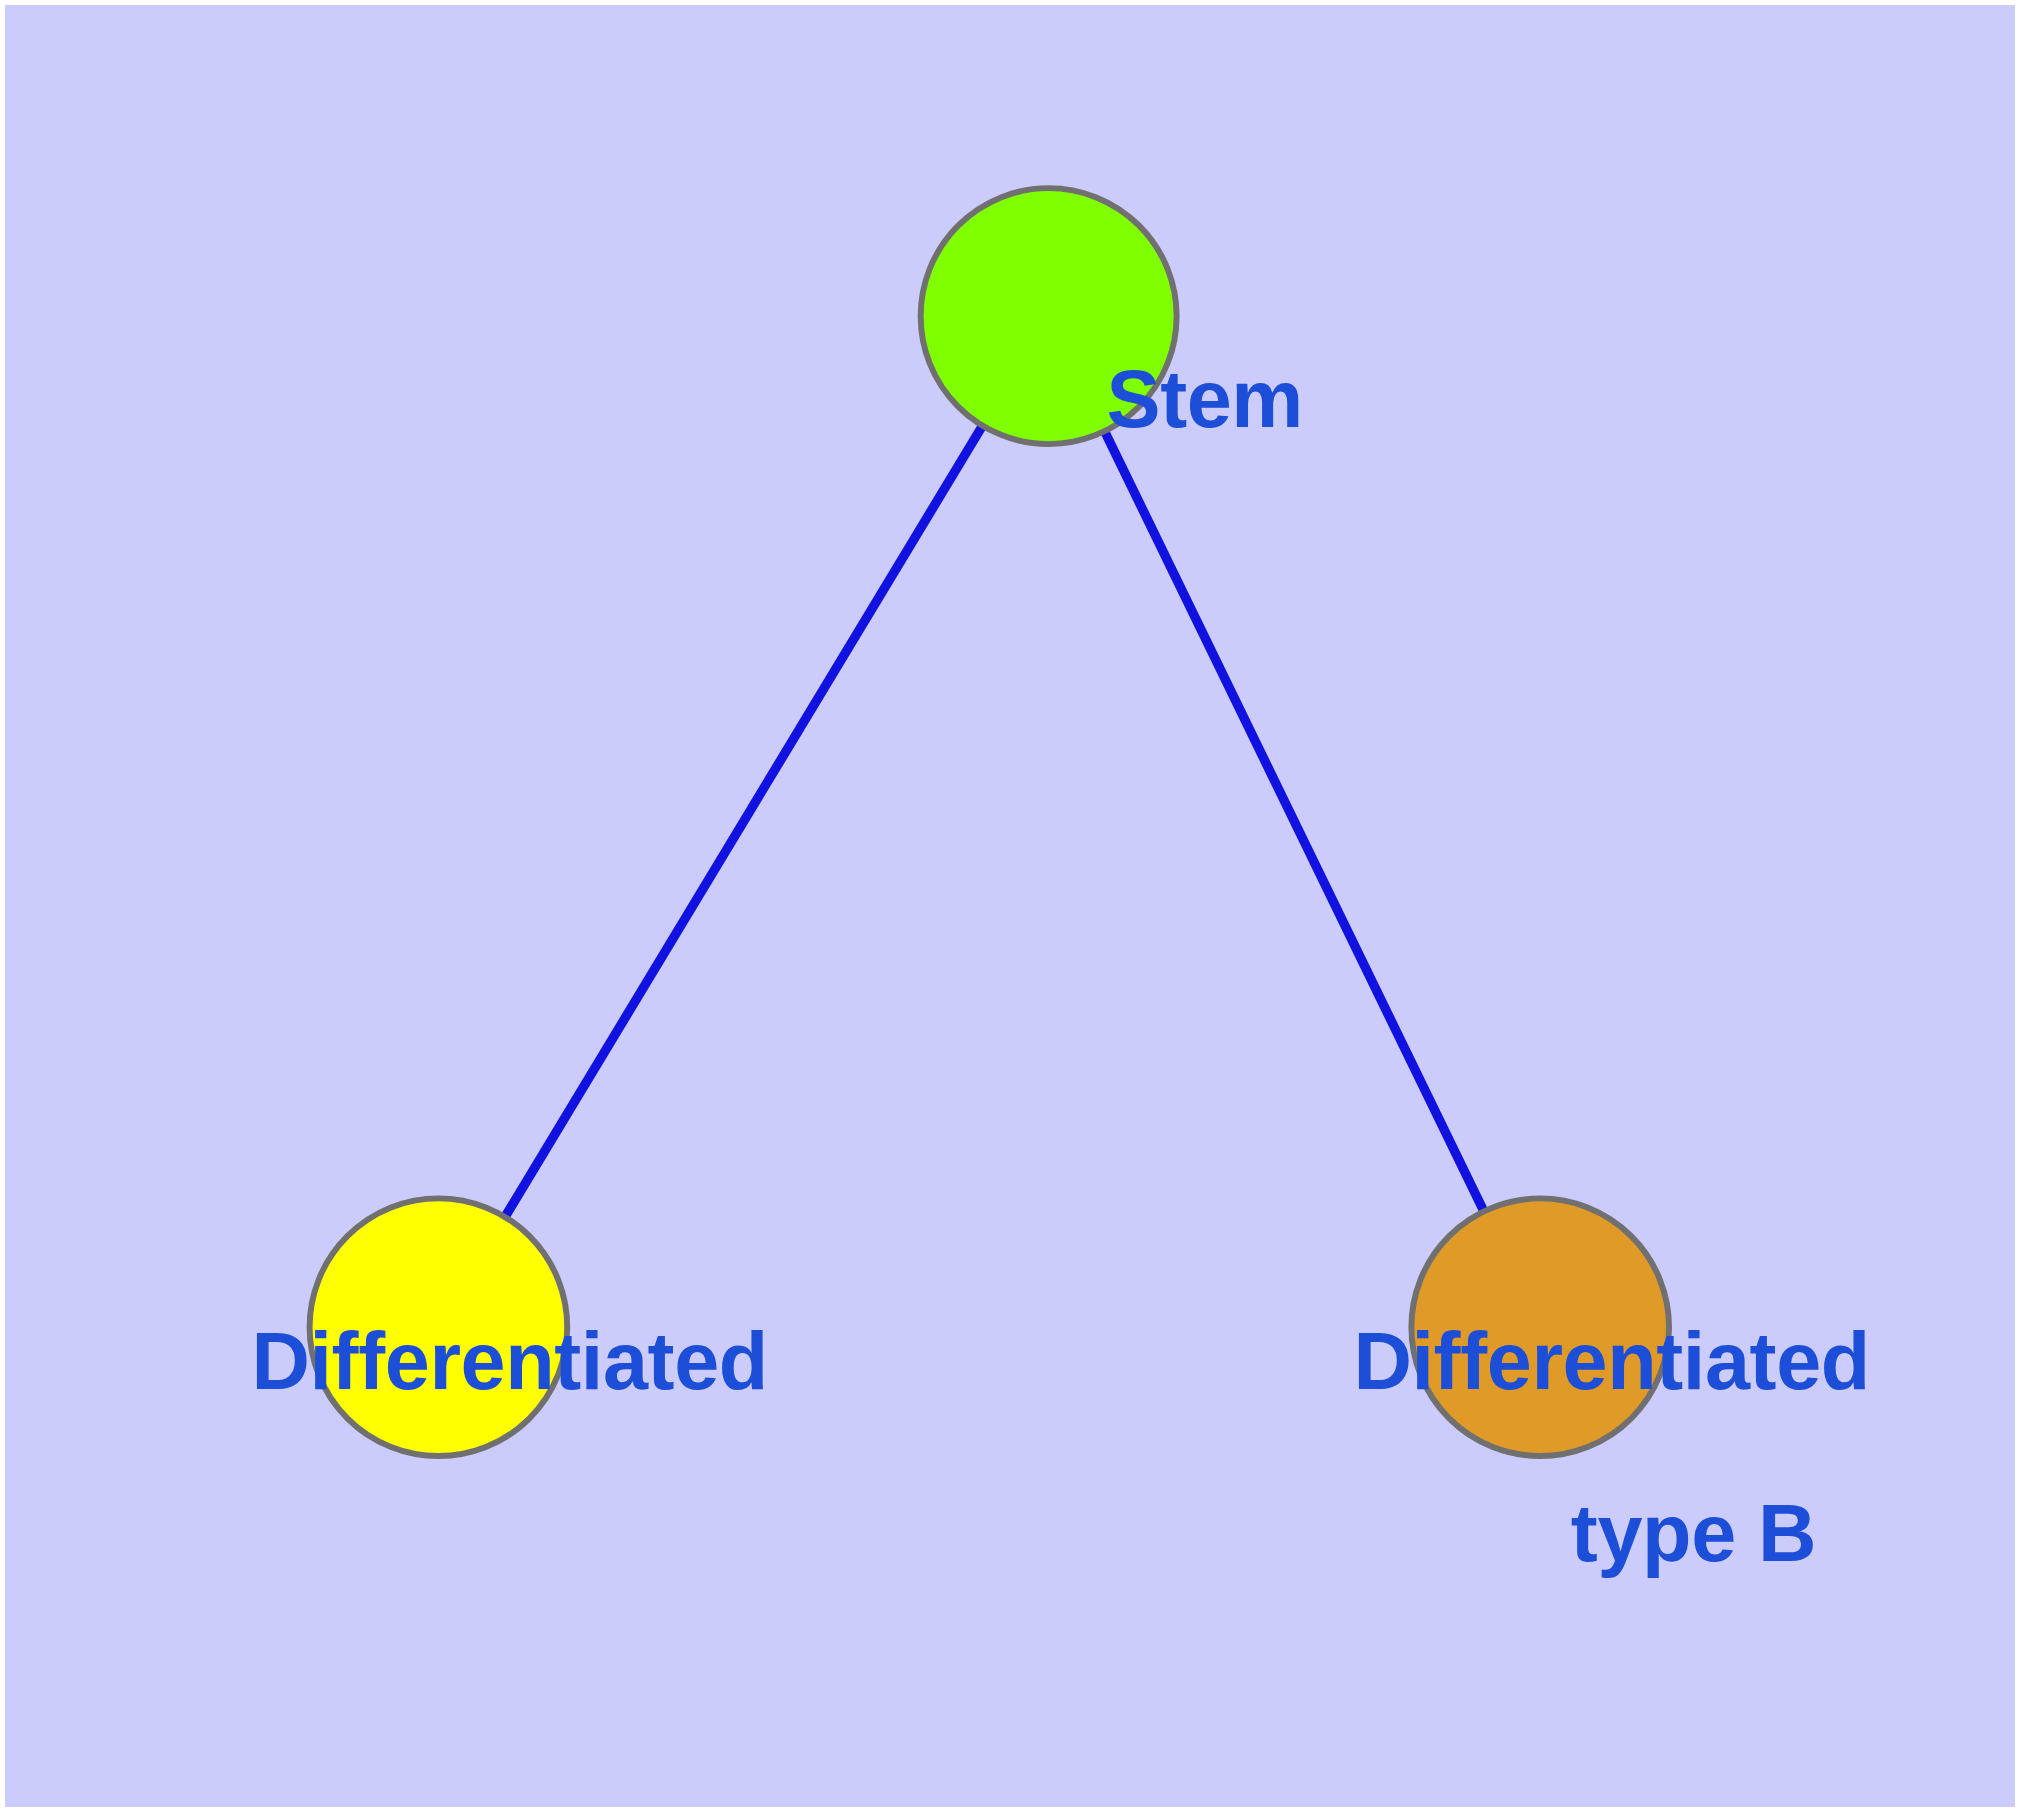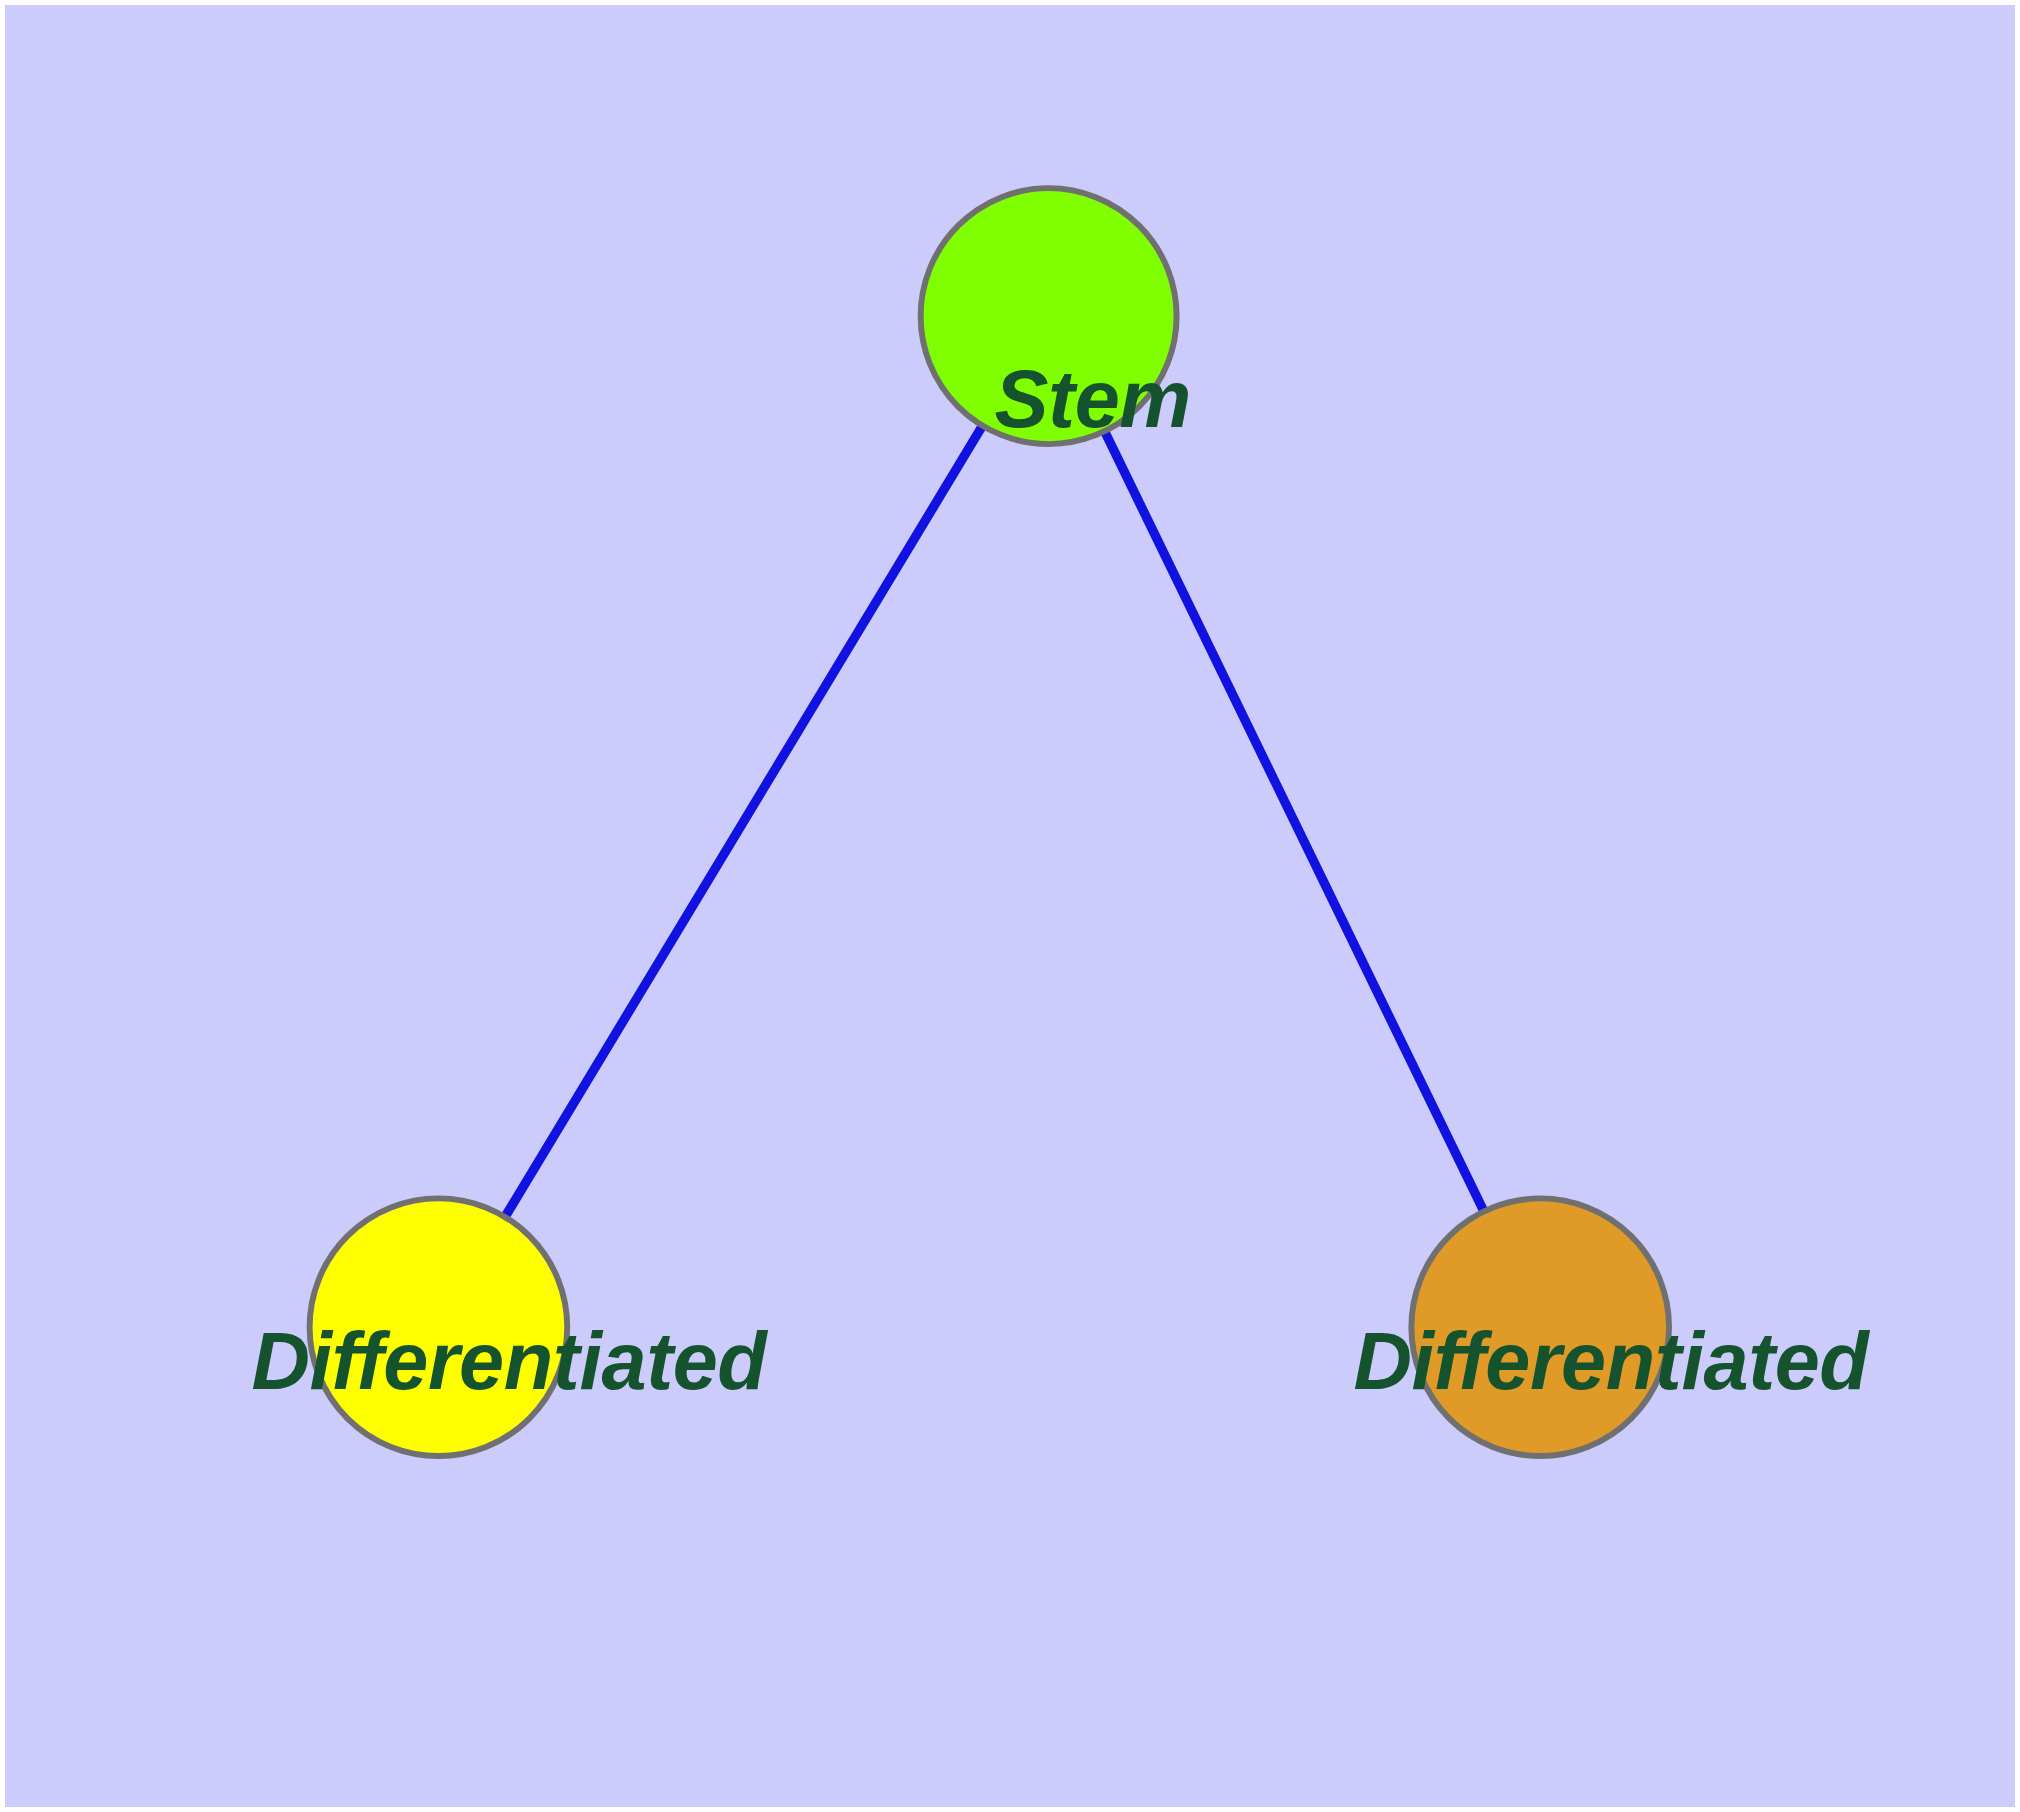--- a/index.html
+++ b/index.html
@@ -36,29 +36,28 @@
     stroke: #707070;
     stroke-width: 7;
   }
   .edge-line {
     stroke: #1111e0;
     stroke-width: 11;
     stroke-linecap: butt;
   }
   .node-label {
     position: absolute;
-    color: #14532d;
+    color: #1d4ed8;
     font-weight: bold;
-    text-align: center;
+    text-align: right;
     white-space: pre;
     line-height: 1.06;
     letter-spacing: -0.4px;
     pointer-events: none;
     user-select: none;
-    font-style: italic;
   }
   #label-stem {
     font-size: 81px;
     left: 794px;
     top: 271px;
     width: 509px;
   }
   #label-diff-a {
     font-size: 81px;
     left: 163px;
@@ -94,16 +93,17 @@
   <div class="node-label" id="label-stem">
     <span>Stem</span>
   </div>
 
   <div class="node-label" id="label-diff-a">
     <span>Differentiated</span><br>
   </div>
 
   <div class="node-label" id="label-diff-b">
     <span>Differentiated</span><br>
+    <span>type B</span>
   </div>
 
 </div>
 
 
 </body></html>

